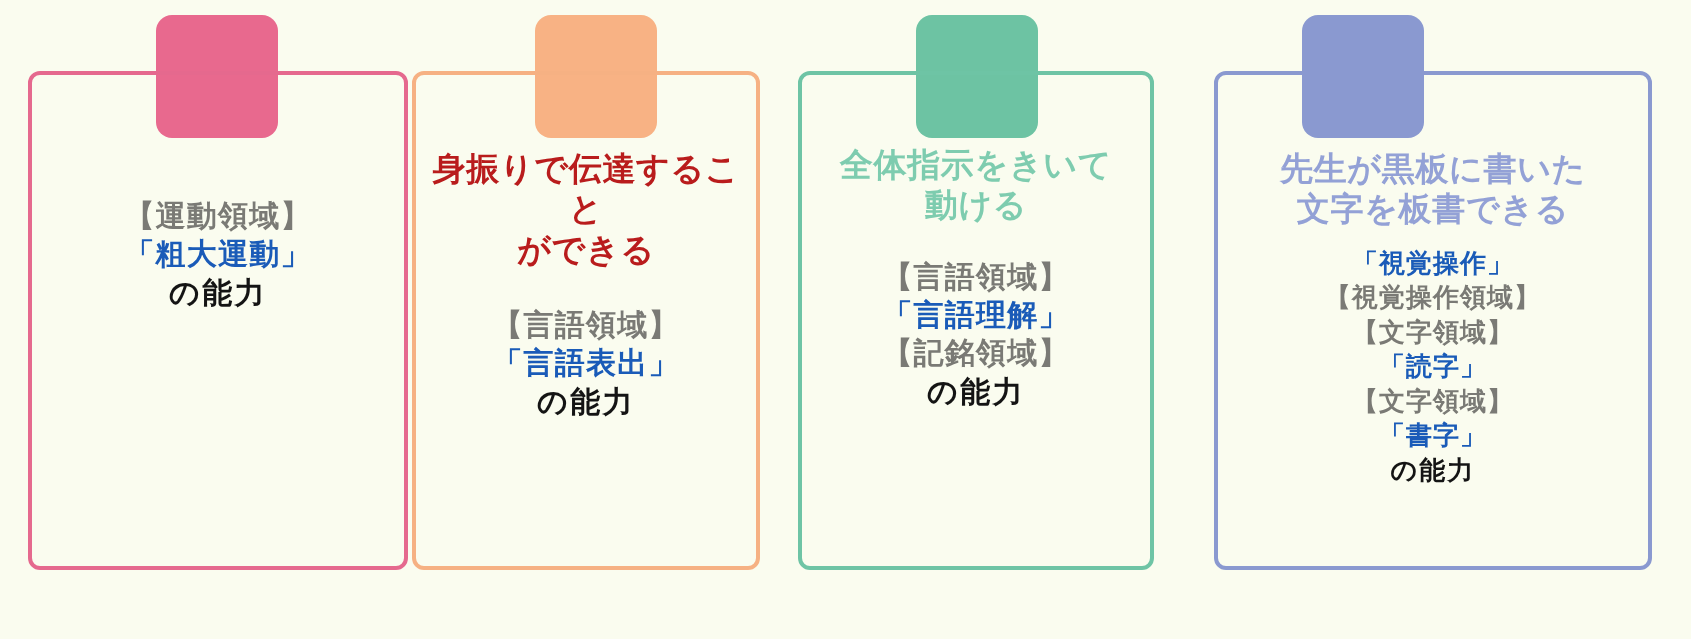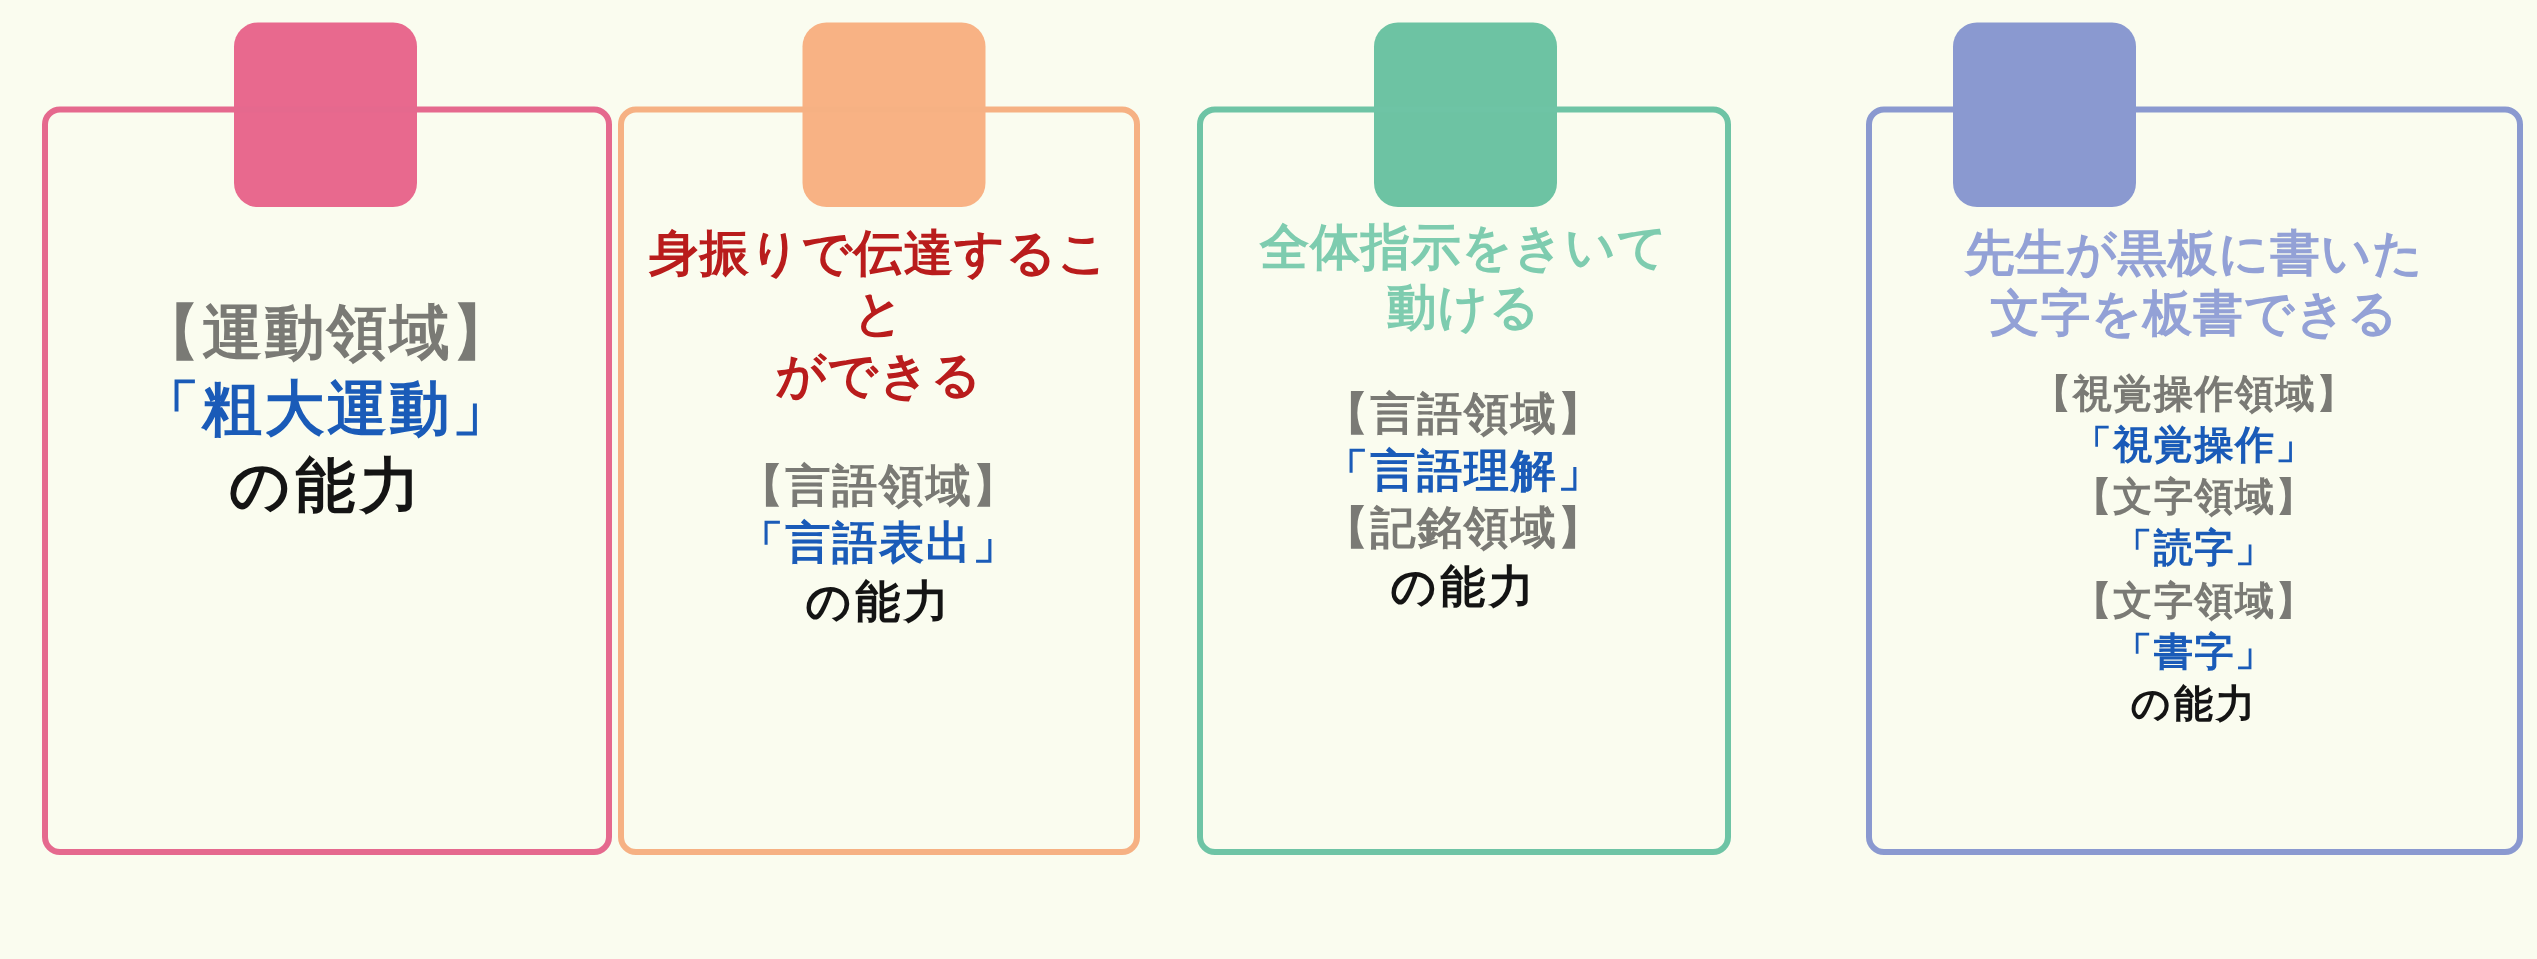--- a/index.html
+++ b/index.html
@@ -68,38 +68,38 @@
     color: #141414;
     font-weight: 700;
     letter-spacing: 0.08em;
   }
 
   
   #card-1 { left: 28px;  top: 71px; width: 380px; height: 499px; border-color: #E5698E; }
   #tab-1  { left: 156px; top: 15px; width: 122px; height: 123px; background: #E8698E; }
   #body-1 { top: 74px; }
   #body-1 .card-title { color: #EF7B9C; font-size: 38px; }
-  #body-1 .detail-list { margin-top: 48px; font-size: 40px; }
+  #body-1 .detail-list { margin-top: 48px; font-size: 30px; }
 
   
   #card-2 { left: 412px; top: 71px; width: 348px; height: 499px; border-color: #F6B183; }
   #tab-2  { left: 535px; top: 15px; width: 122px; height: 123px; background: #F8B284; }
   #body-2 { top: 74px; }
   #body-2 .card-title { color: #b91c1c; font-size: 33px; }
   #body-2 .detail-list { margin-top: 36px; font-size: 30px; }
 
   
   #card-3 { left: 798px; top: 71px; width: 356px; height: 499px; border-color: #6EC4A5; }
   #tab-3  { left: 916px; top: 15px; width: 122px; height: 123px; background: #6DC3A3; }
   #body-3 { top: 70px; }
   #body-3 .card-title { color: #7ECCAF; font-size: 33px; }
   #body-3 .detail-list { margin-top: 32px; font-size: 30px; }
 
   
-  #card-4 { left: 1244px; top: 71px; width: 438px; height: 499px; border-color: #8A99D0; }
+  #card-4 { left: 1214px; top: 71px; width: 438px; height: 499px; border-color: #8A99D0; }
   #tab-4  { left: 1302px; top: 15px; width: 122px; height: 123px; background: #8A99D0; }
   #body-4 { top: 74px; }
   #body-4 .card-title { color: #93A1D6; font-size: 33px; }
   #body-4 .detail-list { margin-top: 16px; font-size: 26px; }
   #body-4 .detail-line { line-height: 1.33; }
 </style>
 </head>
 <body>
 
 <div class="board">
@@ -141,22 +141,22 @@
       </ul>
     </div>
   </div>
 
   <div class="tab" id="tab-4"></div>
   <div class="card" id="card-4">
     <div class="card-body" id="body-4">
       <p class="card-title">先生が黒板に書いた
 文字を板書できる</p>
       <ul class="detail-list">
+        <li class="detail-line skill">「視覚操作」</li>
         <li class="detail-line domain">【視覚操作領域】</li>
-        <li class="detail-line skill">「視覚操作」</li>
         <li class="detail-line domain">【文字領域】</li>
         <li class="detail-line skill">「読字」</li>
         <li class="detail-line domain">【文字領域】</li>
         <li class="detail-line skill">「書字」</li>
         <li class="detail-line suffix">の能力</li>
       </ul>
     </div>
   </div>
 
 </div>

